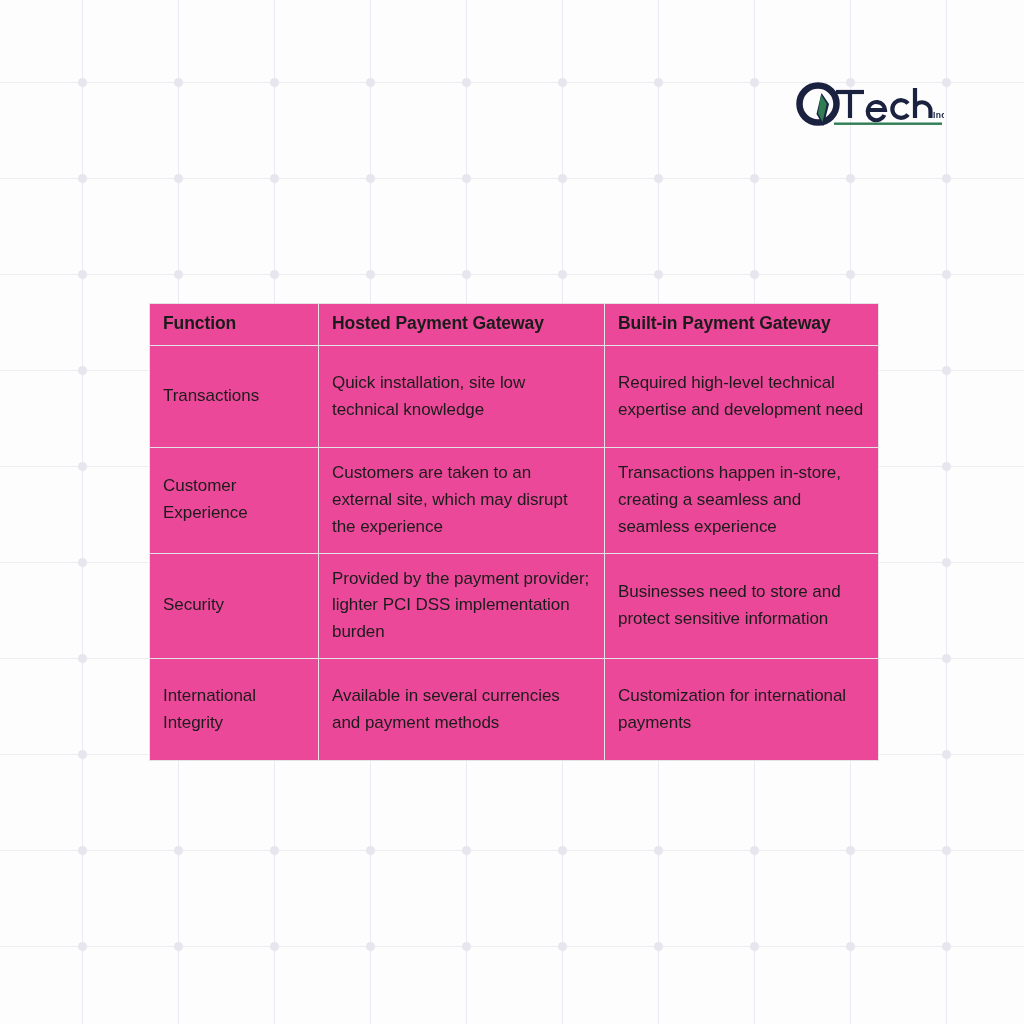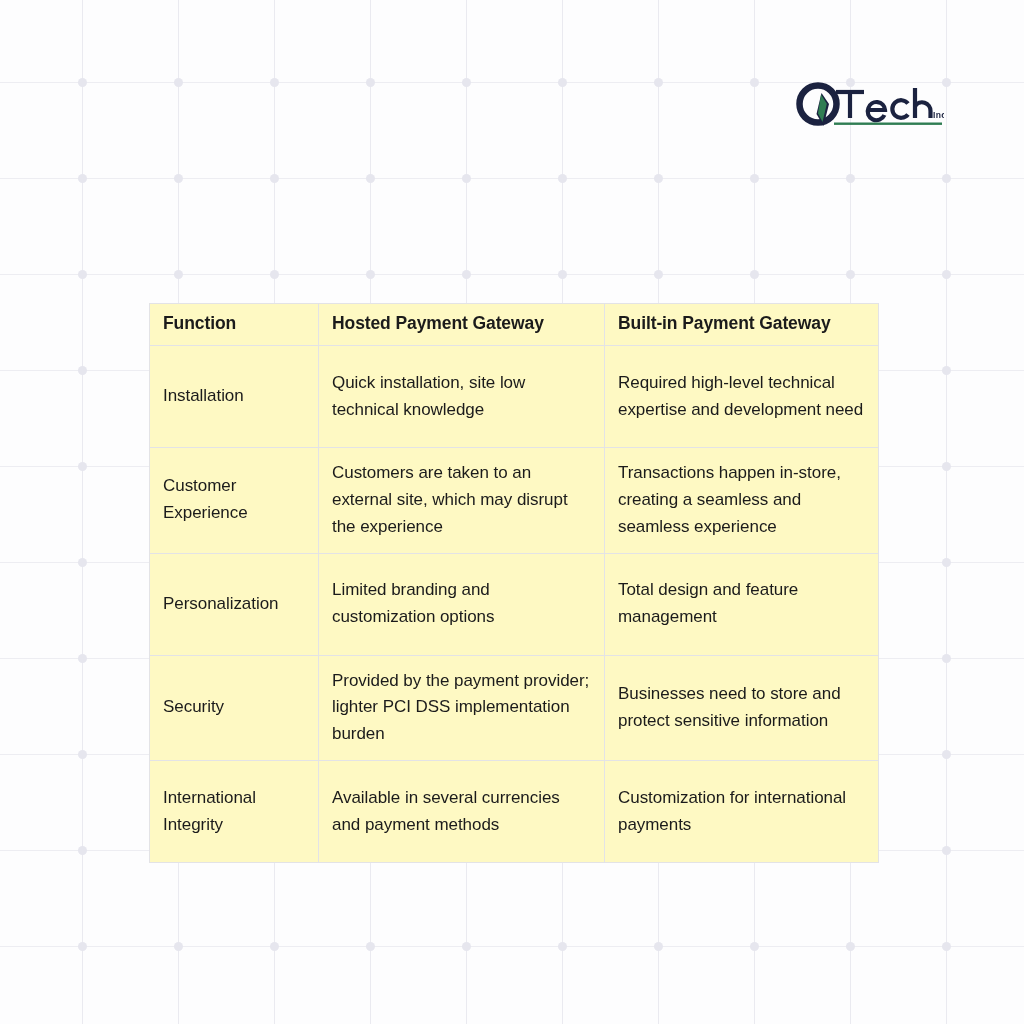--- a/index.html
+++ b/index.html
@@ -82,21 +82,21 @@
   #title .line { display: block; }
 
   
   #compare-table {
     position: absolute;
     left: 149px;
     top: 303px;
     width: 729px;
     border-collapse: collapse;
     table-layout: fixed;
-    background: #fef9c3;
+    background: #ec4899;
   }
   #compare-table col.c1 { width: 169px; }
   #compare-table col.c2 { width: 286px; }
   #compare-table col.c3 { width: 274px; }
 
   #compare-table th,
   #compare-table td {
     border: 1px solid #e3e3e6;
     padding: 12px 13px;
     vertical-align: middle;
@@ -291,33 +291,28 @@
     <thead>
       <tr>
         <th>Function</th>
         <th>Hosted Payment Gateway</th>
         <th>Built-in Payment Gateway</th>
       </tr>
     </thead>
     <tbody id="table-body">
 
     <tr>
-          <td class="fn-cell">Installation</td>
+          <td class="fn-cell">Transactions</td>
           <td>Quick installation, site low technical knowledge</td>
           <td>Required high-level technical expertise and development need</td>
         </tr>
         <tr>
           <td class="fn-cell">Customer Experience</td>
           <td>Customers are taken to an external site, which may disrupt the experience</td>
           <td>Transactions happen in-store, creating a seamless and seamless experience</td>
-        </tr>
-        <tr>
-          <td class="fn-cell">Personalization</td>
-          <td>Limited branding and customization options</td>
-          <td>Total design and feature management</td>
         </tr>
         <tr>
           <td class="fn-cell">Security</td>
           <td>Provided by the payment provider; lighter PCI DSS implementation burden</td>
           <td>Businesses need to store and protect sensitive information</td>
         </tr>
         <tr>
           <td class="fn-cell">International Integrity</td>
           <td>Available in several currencies and payment methods</td>
           <td>Customization for international payments</td>

